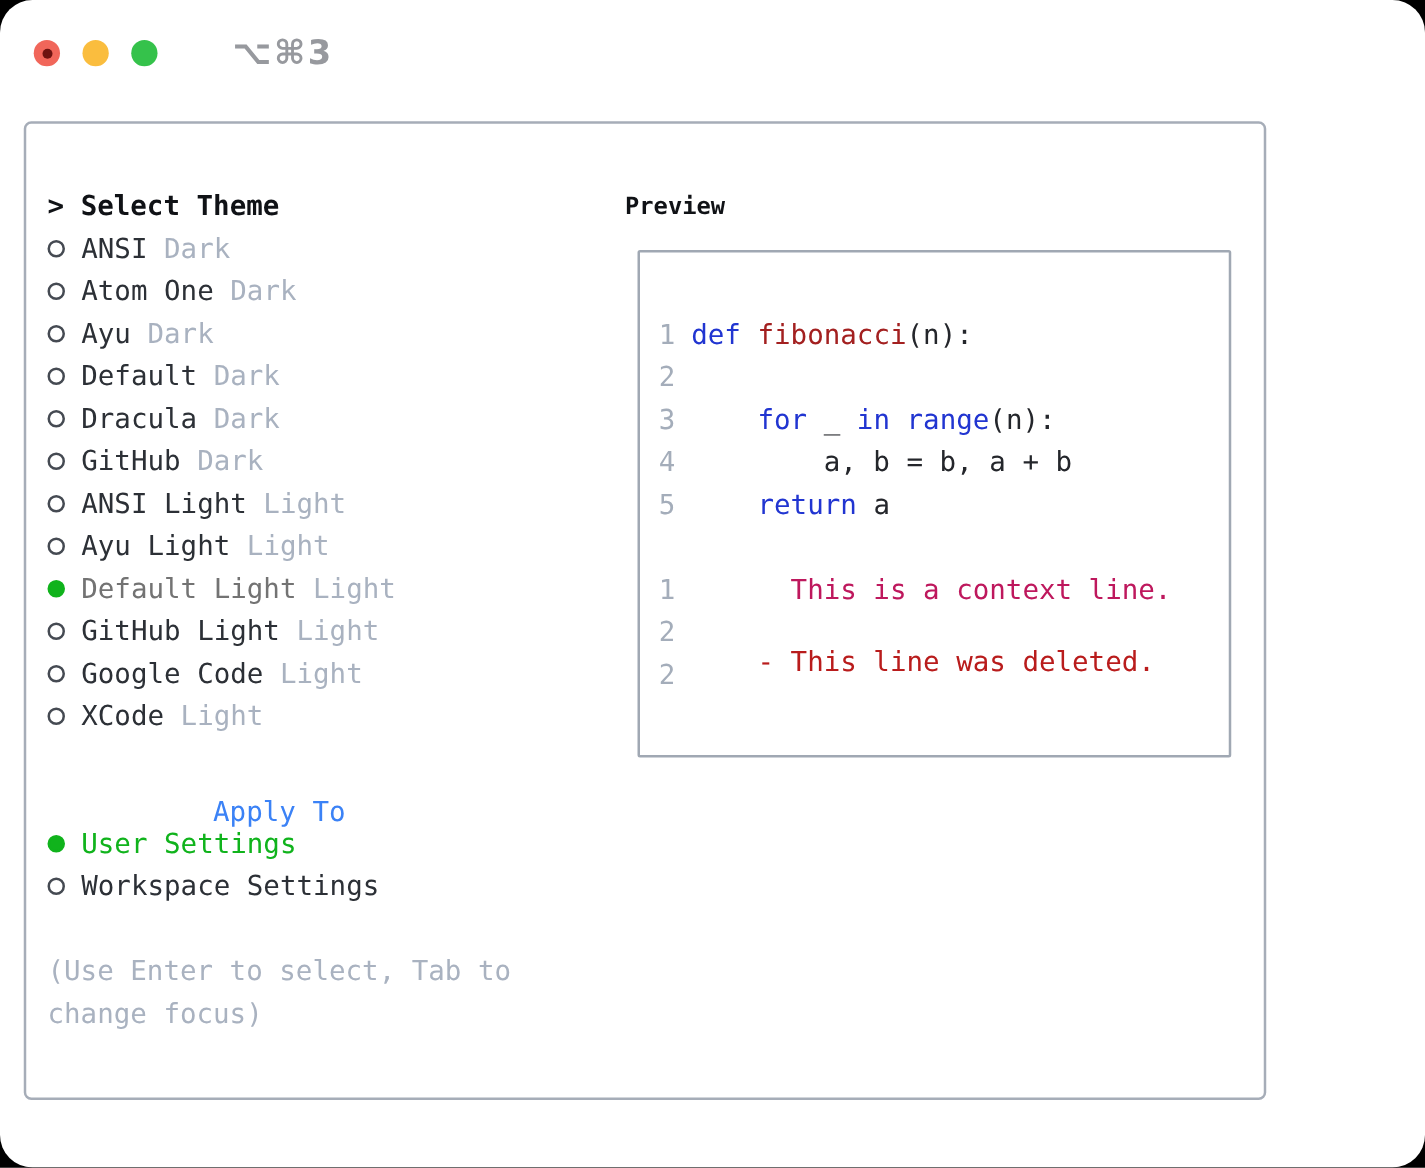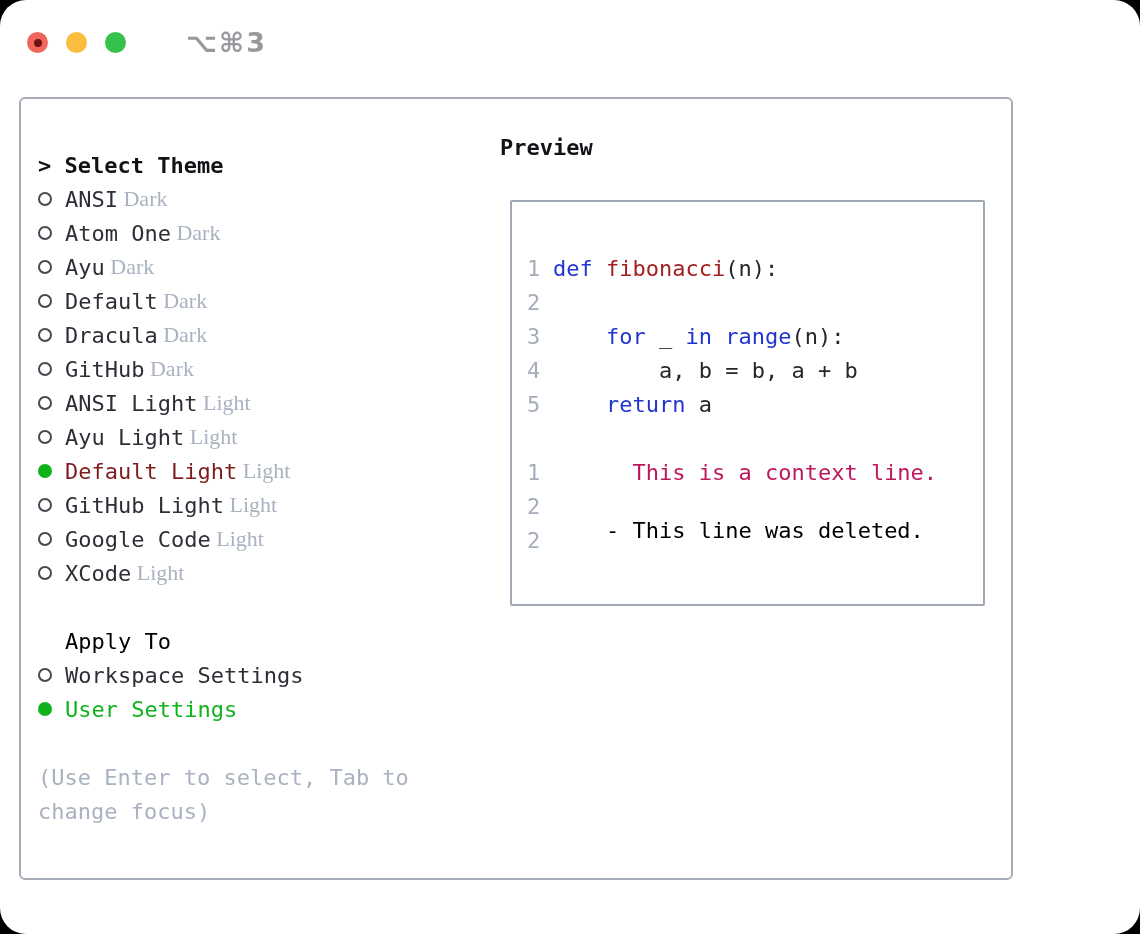--- a/index.html
+++ b/index.html
@@ -58,46 +58,46 @@
   .left-col { position: absolute; left: 17px; top: 49px; }
   .row {
     height: 34px;
     display: flex;
     align-items: center;
     white-space: pre;
     font-size: 22px;
     color: #2c3036;
   }
   .row.header { font-weight: 700; color: #101216; }
-  .row.section-label { color: #000000; }
+  .row.section-label { color: #3b82f6; flex-direction: column; }
   .row.hint { color: #a9b2c0; text-align: right; }
   .mk {
     width: 14px;
     height: 14px;
     border-radius: 50%;
     border: 2px solid #454a52;
     box-sizing: border-box;
     margin-right: 13px;
     flex: none;
   }
   .mk.sel   { background: #10b31c; border-color: #10b31c; }
   .mk.ghost { border-color: transparent; background: transparent; }
   .name {}
-  .name.sel { color: #7f1d1d; }
-  .variant { color: #a9b2c0; font-family: Liberation Serif, serif; }
+  .name.sel { color: #737373; }
+  .variant { color: #a9b2c0; }
   .opt-label.sel { color: #10b31c; }
   
   .preview-title {
     position: absolute;
     left: 479px;
-    top: 31px;
+    top: 49px;
     height: 34px;
     display: flex;
     align-items: center;
-    font-size: 22px;
+    font-size: 19px;
     font-weight: 700;
     color: #101216;
   }
   .preview-box {
     position: absolute;
     left: 489px;
     top: 101px;
     width: 475px;
     height: 406px;
     box-sizing: border-box;
@@ -117,21 +117,21 @@
     color: #a4adba;
     display: inline-block;
     min-width: 14px;
     margin-right: 12px;
     flex: none;
   }
   .c-def { color: #24262b; }
   .c-kw  { color: #2135d1; }
   .c-fn  { color: #a32020; }
   .c-ctx { color: #be185d; }
-  .c-del { color: #000000; margin-top: 48px; }
+  .c-del { color: #b91c1c; margin-top: 48px; }
   .c-add { color: #12b71e; }
 </style>
 </head>
 <body>
 
 <div class="window">
 
   <div class="titlebar">
     <span class="tl red">
       <span class="dot"></span>
@@ -151,22 +151,22 @@
         <div class="row"><span class="mk"></span><span class="name">Dracula</span><span class="variant"> Dark</span></div>
         <div class="row"><span class="mk"></span><span class="name">GitHub</span><span class="variant"> Dark</span></div>
         <div class="row"><span class="mk"></span><span class="name">ANSI Light</span><span class="variant"> Light</span></div>
         <div class="row"><span class="mk"></span><span class="name">Ayu Light</span><span class="variant"> Light</span></div>
         <div class="row"><span class="mk sel"></span><span class="name sel">Default Light</span><span class="variant"> Light</span></div>
         <div class="row"><span class="mk"></span><span class="name">GitHub Light</span><span class="variant"> Light</span></div>
         <div class="row"><span class="mk"></span><span class="name">Google Code</span><span class="variant"> Light</span></div>
         <div class="row"><span class="mk"></span><span class="name">XCode</span><span class="variant"> Light</span></div>
         <div class="row"></div>
         <div class="row section-label"><span class="mk ghost"></span><span>Apply To</span></div>
+        <div class="row"><span class="mk sel"></span><span class="opt-label sel">User Settings</span></div>
         <div class="row"><span class="mk"></span><span class="opt-label">Workspace Settings</span></div>
-        <div class="row"><span class="mk sel"></span><span class="opt-label sel">User Settings</span></div>
         <div class="row"></div>
         <div class="row hint">(Use Enter to select, Tab to</div>
         <div class="row hint">change focus)</div>
       </div>
 
     <div class="preview-title">Preview</div>
     <div class="preview-box">
       <div class="preview-lines" id="preview-lines">
           <div class="cl"><span class="ln">1</span><span class="c-kw">def</span><span class="c-def"> </span><span class="c-fn">fibonacci</span><span class="c-def">(n):</span></div>
           <div class="cl"><span class="ln">2</span></div>

